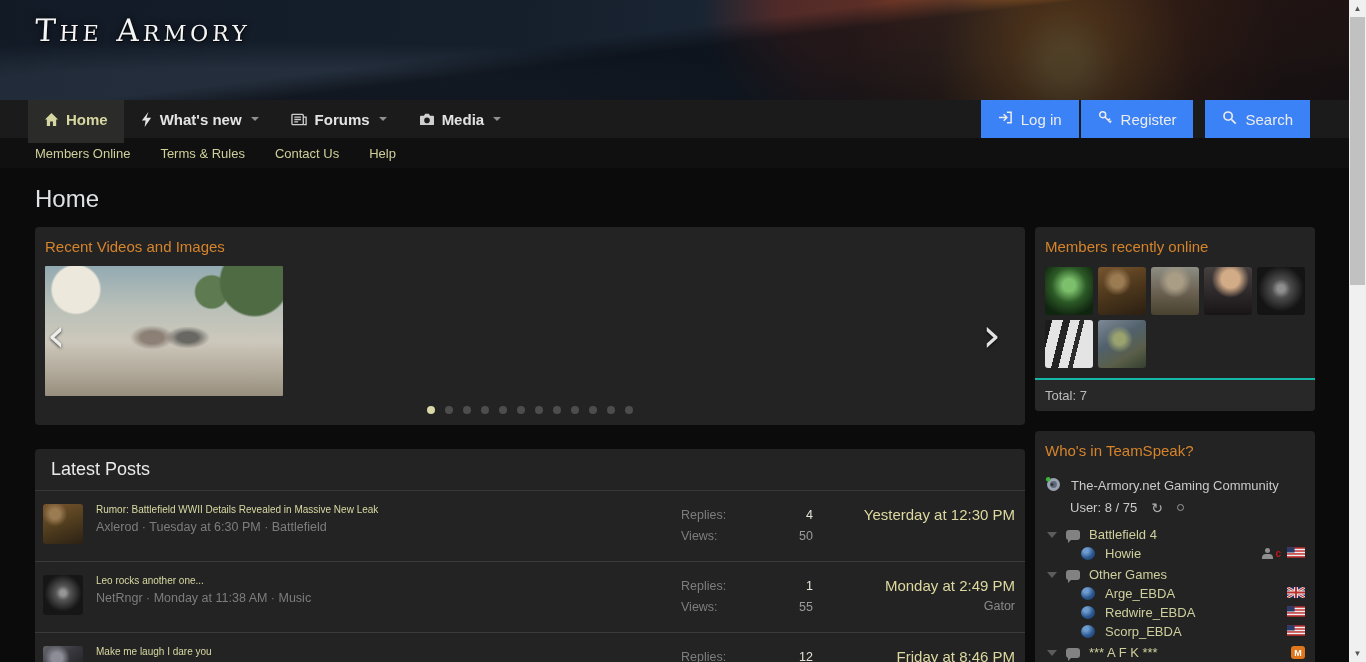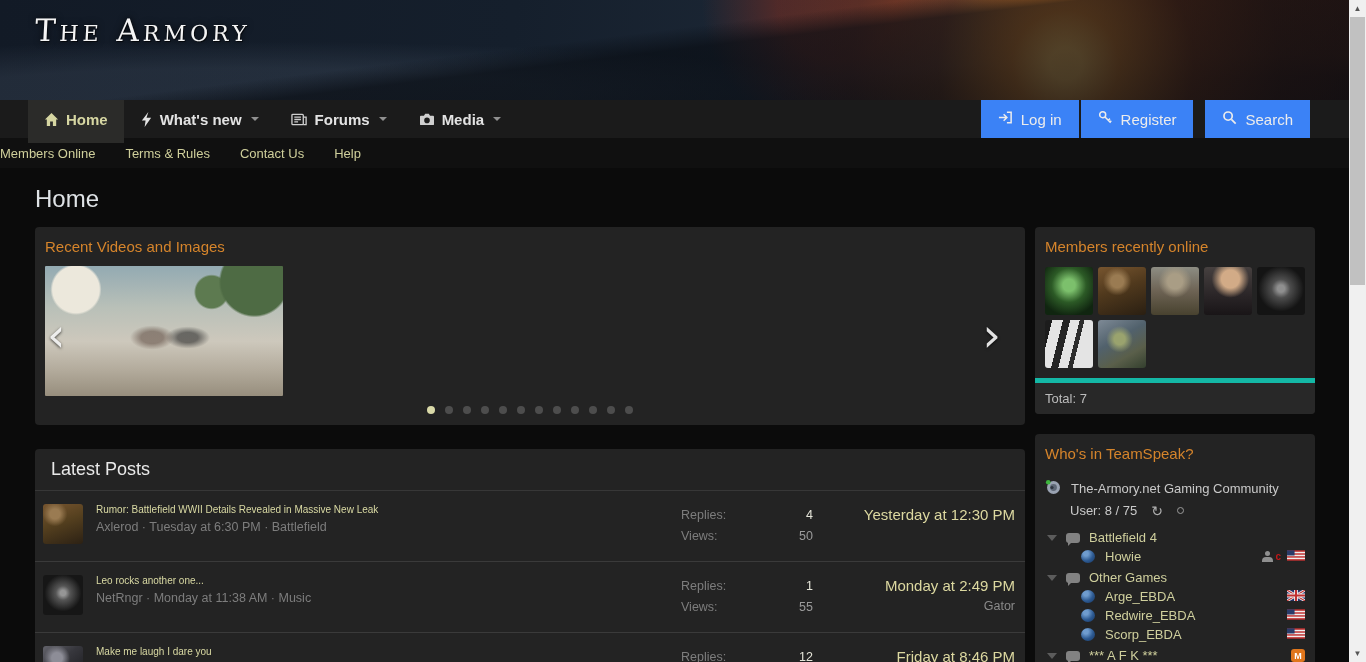--- a/index.html
+++ b/index.html
@@ -35,21 +35,21 @@
   .navbar { position:relative; width:1349px; height:38px; background:#1b1b1b; display:flex; align-items:stretch; padding-left:28px; z-index:10; }
   .tab { display:flex; align-items:center; gap:7px; padding:0 16px; color:#e3e3e3; font-size:15px; font-weight:bold; cursor:pointer; }
   .tab svg { display:block; }
   .tab.active { background:#2b2b29; color:#d6d6a2; position:relative; }
   .tab.active::after { content:""; position:absolute; left:0; right:0; top:38px; height:5px; background:#2b2b29; }
   .caret { width:0; height:0; border-left:4px solid transparent; border-right:4px solid transparent; border-top:4px solid #909090; margin-left:2px; }
   .nav-actions { margin-left:auto; margin-right:39px; display:flex; align-items:stretch; }
   .nav-btn { display:flex; align-items:center; gap:8px; padding:0 17px; background:#3b82f6; color:#ececec; font-size:15px; cursor:pointer; margin-left:2px; }
   .nav-btn.search { margin-left:12px; }
 
-  .subnav { width:1349px; height:30px; background:#101010; display:flex; align-items:center; gap:30px; }
+  .subnav { width:1349px; height:30px; background:#101010; display:flex; align-items:center; gap:30px; padding-left:35px; }
   .subnav a { color:#cfcf9b; font-size:13px; text-decoration:none; cursor:pointer; }
 
   
   .content { padding:0 34px 0 35px; }
   .page-title { font-size:24px; font-weight:400; color:#dfe3e6; padding:17px 0 14px 0; }
   .columns { display:flex; justify-content:space-between; align-items:flex-start; }
   .col-left { width:990px; }
   .col-right { width:280px; }
 
   .panel { background:#232323; border-radius:4px; }
@@ -120,21 +120,21 @@
   
   .members .avatar-grid { display:flex; flex-wrap:wrap; gap:5px; padding:1px 10px 10px 10px; width:280px; }
   .m-avatar { width:48px; height:48px; border-radius:3px; cursor:pointer; }
   .ma-1 { background:radial-gradient(circle at 50% 38%, #7cc06c 0 16%, #2c5a26 45%, #102510 80%), #0a140a; }
   .ma-2 { background:radial-gradient(circle at 40% 30%, #9a7b52 0 14%, transparent 32%), linear-gradient(160deg,#77552f 0%, #50391d 45%, #2a1f12 100%); }
   .ma-3 { background:radial-gradient(circle at 50% 30%, #a99d85 0 18%, transparent 40%), linear-gradient(180deg,#8d8d83 0%, #6d6354 50%, #48422f 100%); }
   .ma-4 { background:radial-gradient(circle at 55% 25%, #d2ab87 0 20%, transparent 42%), linear-gradient(180deg,#46403f 0%, #2a2527 60%, #191517 100%); }
   .ma-5 { background:radial-gradient(circle at 50% 45%, #8f8f8f 0 10%, #4d4d4d 26%, #141414 64%), #090909; }
   .ma-6 { background:linear-gradient(104deg, #1c1c1c 0 12%, #e4e4e4 12% 30%, #242424 30% 42%, #e4e4e4 42% 58%, #2c2c2c 58% 66%, #e4e4e4 66% 100%); }
   .ma-7 { background:radial-gradient(circle at 45% 40%, #9aa36e 0 14%, transparent 34%), linear-gradient(150deg,#7e8a96 0%, #51616c 40%, #5a5f4a 70%, #333f2e 100%); }
-  .members-footer { background:#282828; border-top:5px solid #14b8a6; border-radius:0 0 4px 4px; padding:8px 10px; font-size:13px; color:#bcbcbc; }
+  .members-footer { background:#282828; border-top:2px solid #14b8a6; border-radius:0 0 4px 4px; padding:8px 10px; font-size:13px; color:#bcbcbc; }
 
   
   .teamspeak { margin-top:20px; padding-bottom:26px; }
   .ts-server { display:flex; align-items:center; gap:10px; padding:6px 10px 2px 10px; color:#c9c9c9; font-size:13px; }
   .ts-count { display:flex; align-items:center; gap:14px; padding:3px 10px 8px 35px; color:#c9c9c9; font-size:13px; }
   .ts-refresh { color:#b0b0b0; font-size:14px; cursor:pointer; line-height:12px; }
   .ts-o { width:7px; height:7px; border:1.5px solid #9a9a9a; border-radius:50%; }
   .ts-row { display:flex; align-items:center; height:19px; font-size:13px; color:#cfcf9d; }
   .ts-row.channel { padding-left:12px; margin-top:2px; }
   .ts-row.user { padding-left:46px; }

